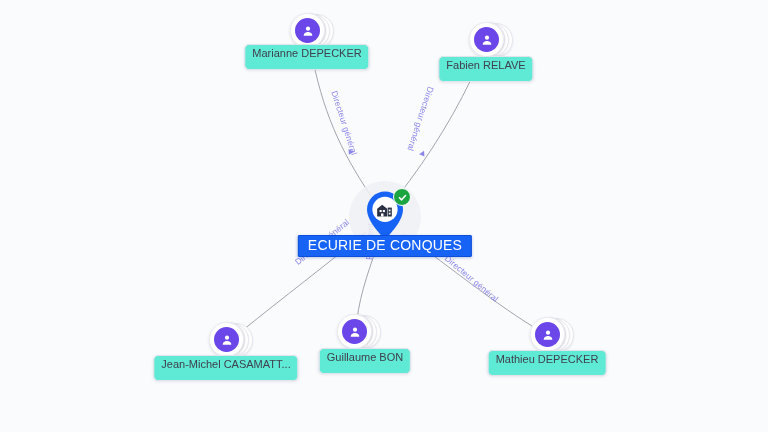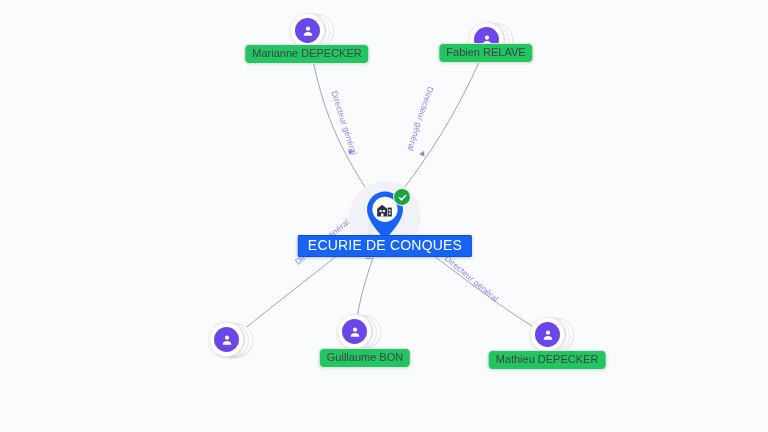--- a/index.html
+++ b/index.html
@@ -70,24 +70,24 @@
     display: flex;
     align-items: center;
     justify-content: center;
   }
   .avatar svg { display:block; }
 
   .nlabel {
     position: absolute;
     transform: translateX(-50%);
     white-space: nowrap;
-    background: #22c55e;
+    background: #5eead4;
     border: 1px solid #e3e3ec;
     border-radius: 5px;
-    padding: 2px 7px 3px 7px;
+    padding: 2px 7px 9px 7px;
     font-size: 11px;
     color: #40404f;
     line-height: 13px;
     box-shadow: 0 1px 3px rgba(40,40,80,0.10);
   }
 
   
   .company {
     position: absolute;
     width: 0; height: 0;
@@ -207,37 +207,38 @@
     </div>
     <div class="avatar-wrap">
       <div class="avatar">
         <svg width="14" height="14" viewBox="0 0 24 24" fill="#ffffff">
           <circle cx="12" cy="8" r="3.6"></circle>
           <path d="M4.6 20c0-4.1 3.3-6.2 7.4-6.2s7.4 2.1 7.4 6.2z"></path>
         </svg>
       </div>
     </div>
   </div>
-  <div class="nlabel" style="left:486px; top:43px;">Fabien RELAVE</div>
+  <div class="nlabel" style="left:486px; top:56px;">Fabien RELAVE</div>
 
   <div class="person" style="left:226px; top:339px;">
     <div class="stack">
       <div class="card c3"></div>
         <div class="card c2"></div>
         <div class="card c1"></div>
     </div>
     <div class="avatar-wrap">
       <div class="avatar">
         <svg width="14" height="14" viewBox="0 0 24 24" fill="#ffffff">
           <circle cx="12" cy="8" r="3.6"></circle>
           <path d="M4.6 20c0-4.1 3.3-6.2 7.4-6.2s7.4 2.1 7.4 6.2z"></path>
         </svg>
       </div>
     </div>
   </div>
+  <div class="nlabel" style="left:226px; top:355px;">Jean-Michel CASAMATT...</div>
 
   <div class="person" style="left:354px; top:331px;">
     <div class="stack">
       <div class="card c3"></div>
         <div class="card c2"></div>
         <div class="card c1"></div>
     </div>
     <div class="avatar-wrap">
       <div class="avatar">
         <svg width="14" height="14" viewBox="0 0 24 24" fill="#ffffff">

